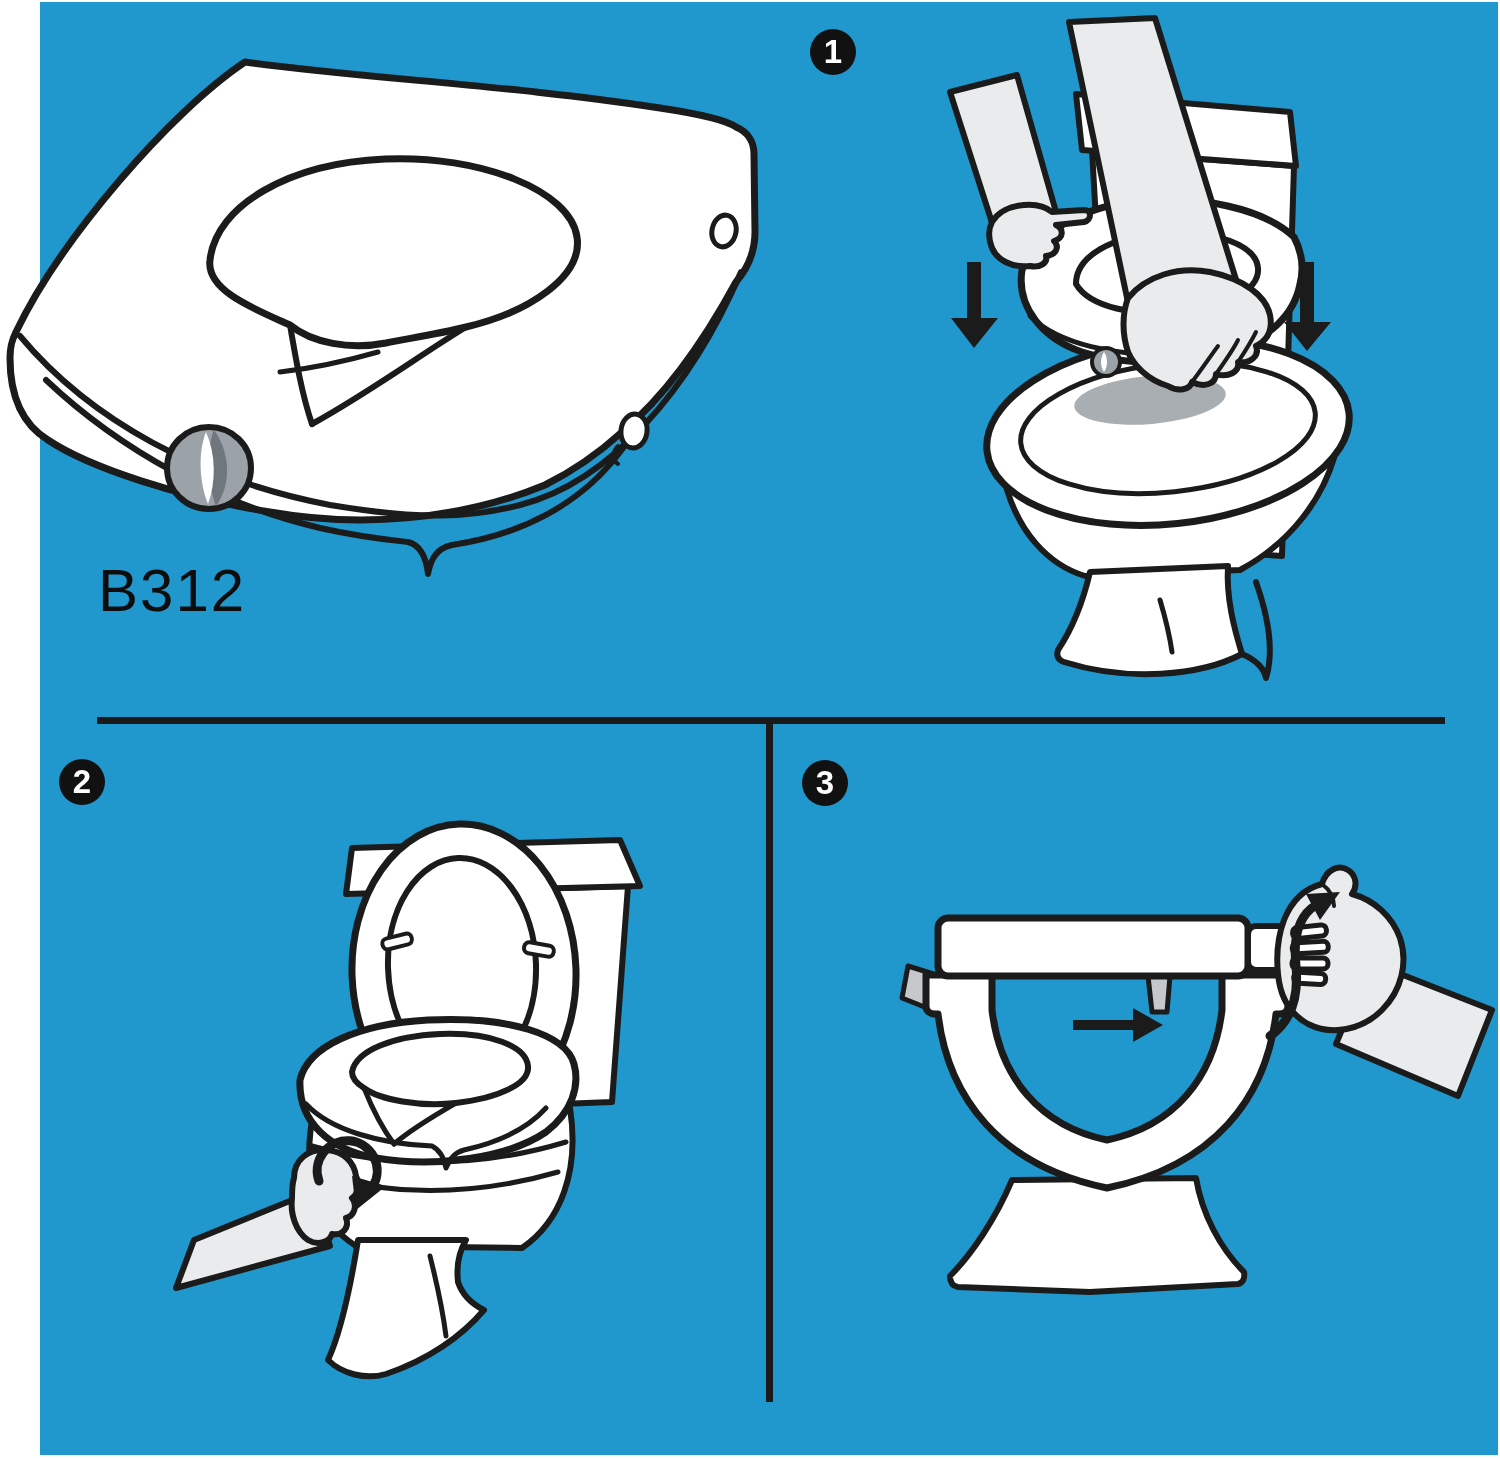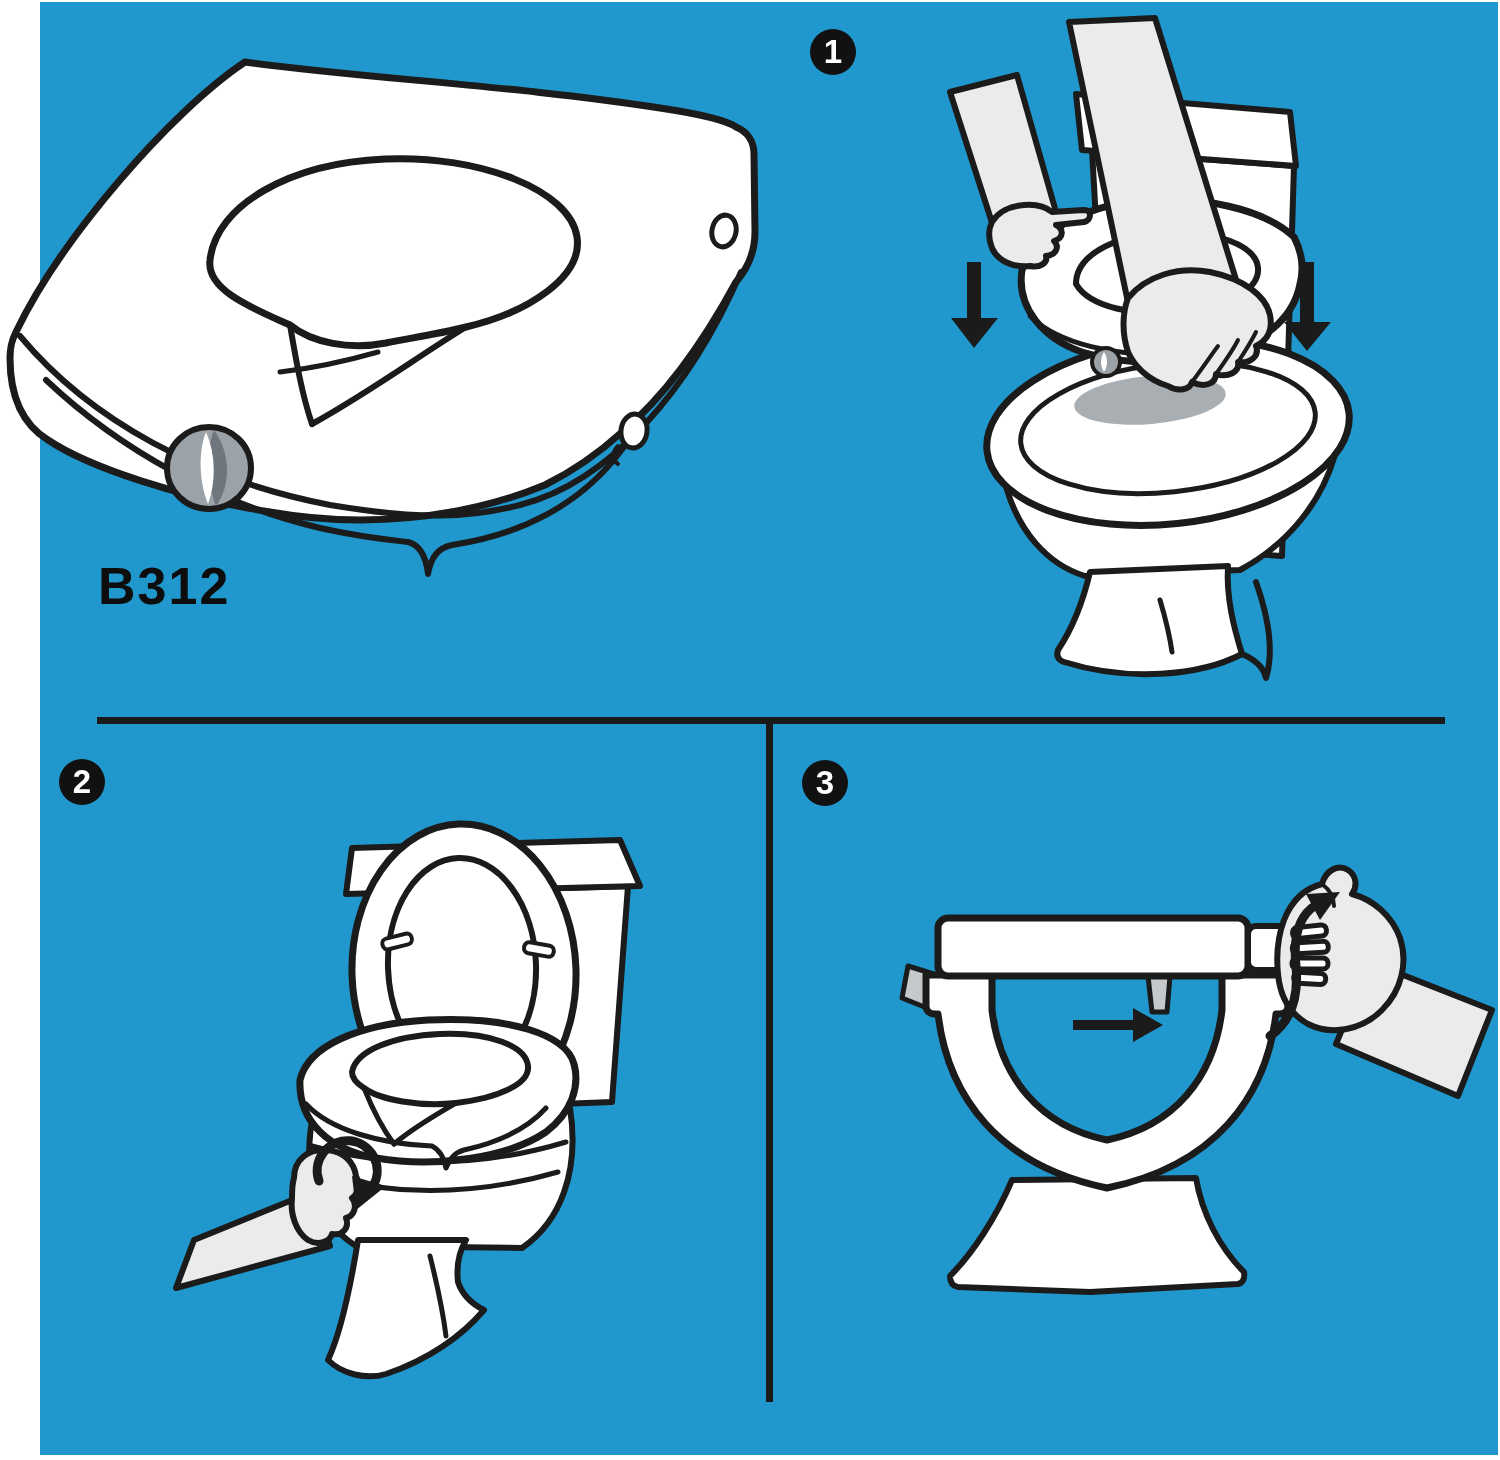--- a/index.html
+++ b/index.html
@@ -20,21 +20,21 @@
   .art{position:absolute;left:0;top:0;width:1500px;height:1460px;}
   .badge{
     position:absolute;width:46px;height:46px;border-radius:50%;background:#111111;
     color:#ffffff;font-weight:bold;font-size:33px;line-height:46px;text-align:center;
   }
   .badge-1{left:810px;top:29px;}
   .badge-2{left:59px;top:759px;}
   .badge-3{left:802px;top:760px;}
   .model-label{
     position:absolute;left:98px;top:556px;
-    font-size:52px;font-weight:bold;color:#0d0d0d;letter-spacing:2px;
+    font-size:60px;font-weight:normal;color:#0d0d0d;letter-spacing:2px;
   }
 </style>
 </head>
 <body>
 
 <div class="stage">
 
   <div class="blue-field"></div>
   <div class="divider-h"></div>
   <div class="divider-v"></div>

